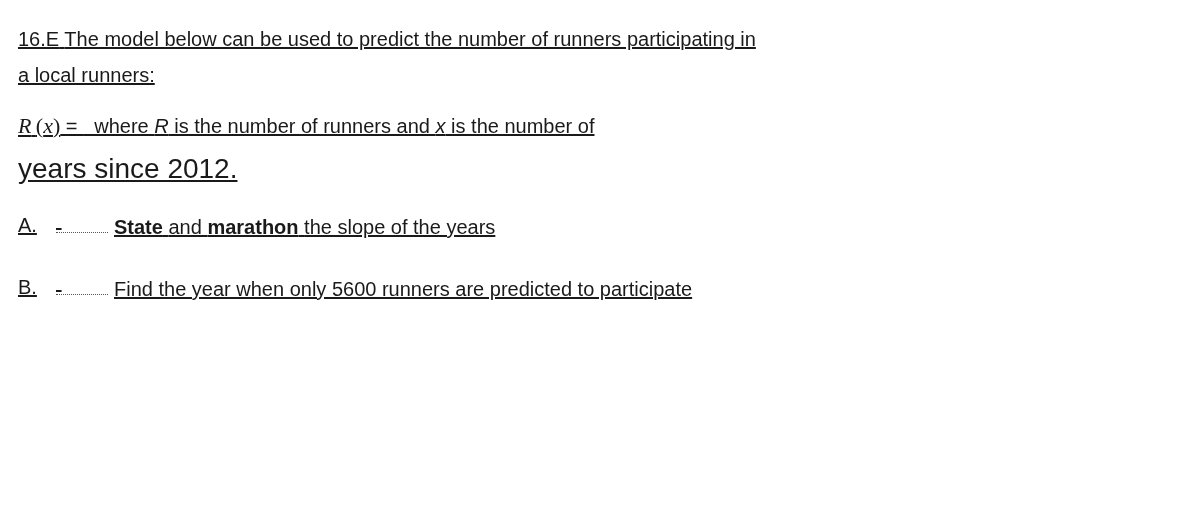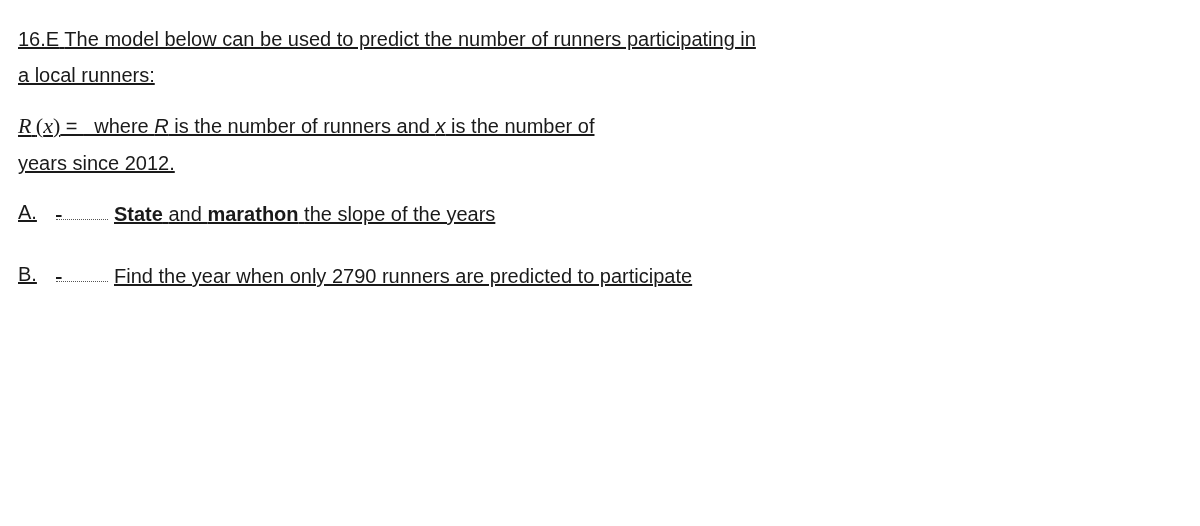--- a/index.html
+++ b/index.html
@@ -37,21 +37,21 @@
       margin-top: 18px;
       margin-bottom: 4px;
       font-family: 'Arial', sans-serif;
       display: flex;
       flex-wrap: wrap;
       align-items: baseline;
       gap: 0px;
     }
 
     .years-line {
-      font-size: 20px;
+      font-size: 28px;
       line-height: 1.6;
       font-family: 'Arial', sans-serif;
       margin-bottom: 20px;
     }
 
     .math-formula {
       font-family: 'Times New Roman', serif;
       font-style: italic;
       font-size: 22px;
     }
@@ -135,16 +135,16 @@
       <span class="bold-word">State</span>
       <span> and </span>
       <span class="bold-word">marathon</span>
       <span> the slope of the years</span>
     </span>
   </div>
 
   <div class="part-row">
     <span class="part-label">B.</span>
     <span class="dotted-space">&nbsp;</span>
-    <span class="part-text">Find the year when only 2790 runners are predicted to participate</span>
+    <span class="part-text">Find the year when only 5600 runners are predicted to participate</span>
   </div>
 
 </div>
 
 </body></html>

